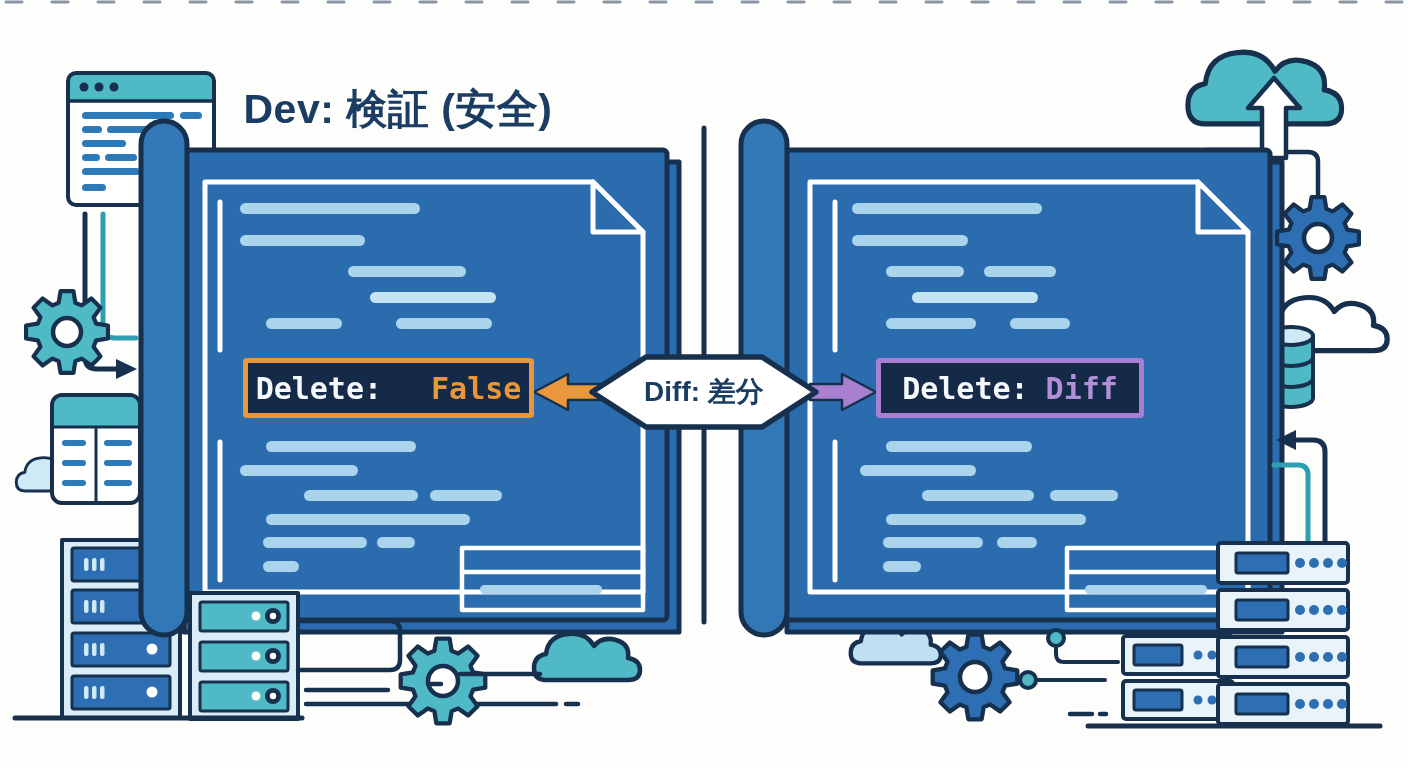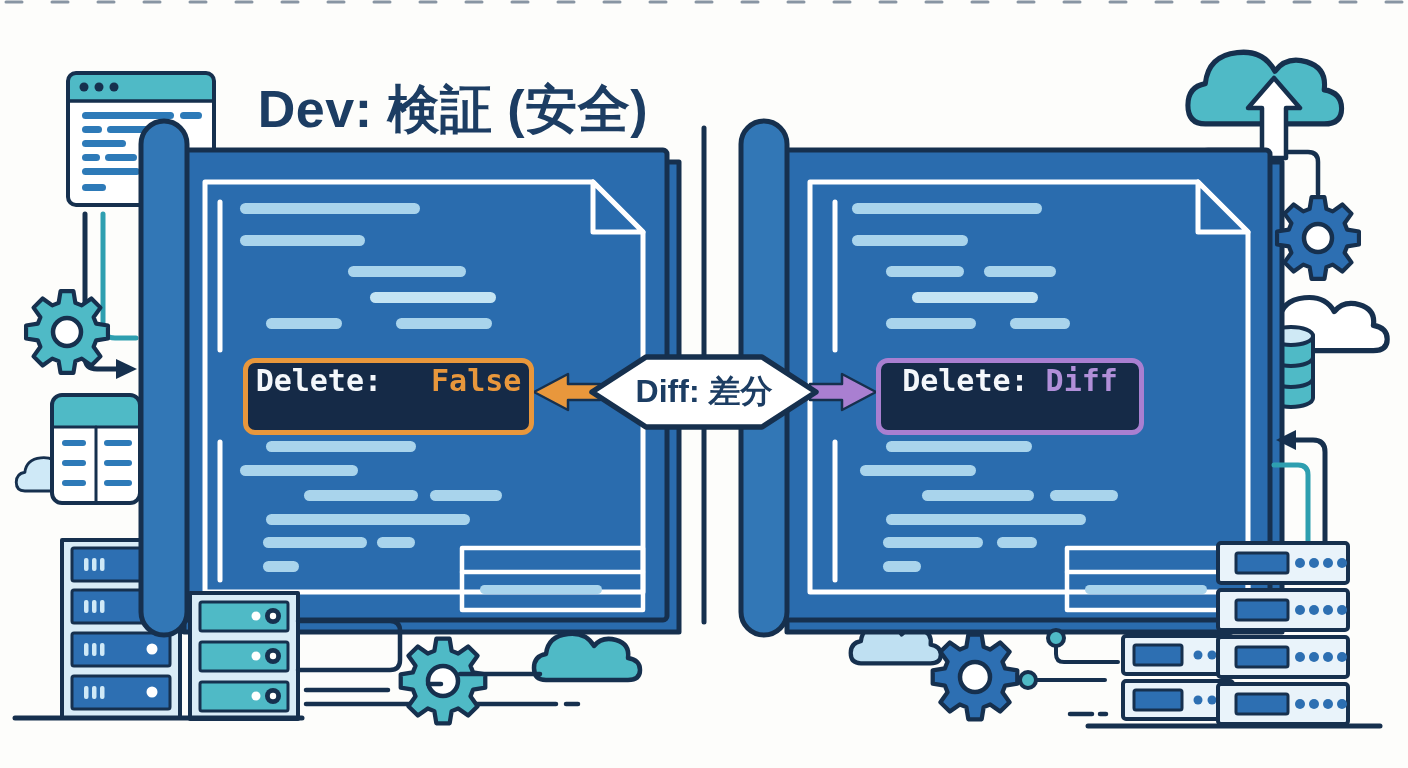--- a/index.html
+++ b/index.html
@@ -4,34 +4,34 @@
 <style>
   html,body{margin:0;padding:0;background:#ffffff;}
   #canvas{
     position:relative;width:1408px;height:768px;overflow:hidden;
     background:#fdfdfb;
     font-family:"Liberation Sans","DejaVu Sans",sans-serif;
   }
   #art{position:absolute;left:0;top:0;}
   .title{
     position:absolute;top:84px;height:50px;line-height:50px;
-    text-align:right;font-size:52px;font-weight:800;
+    text-align:center;font-size:41px;font-weight:800;
     color:var(--title_navy,#1c3d63);letter-spacing:.5px;white-space:nowrap;
   }
   .title.dev{left:148px;width:500px;}
   .title.prod{left:755px;width:500px;}
   .diff-label{
     position:absolute;left:592px;top:357px;width:224px;height:70px;
     display:flex;align-items:center;justify-content:center;
-    font-size:32px;font-weight:800;color:var(--title_navy,#1c3d63);white-space:nowrap;
+    font-size:28px;font-weight:800;color:var(--title_navy,#1c3d63);white-space:nowrap;
   }
   .code-box{
-    position:absolute;top:358px;height:77px;box-sizing:border-box;
-    background:var(--code_bg,#152a47);border-radius:12px;
-    display:flex;justify-content:center;
+    position:absolute;top:358px;height:60px;box-sizing:border-box;
+    background:var(--code_bg,#152a47);border-radius:4px;
+    display:flex;align-items:center;justify-content:center;
     font-family:"DejaVu Sans Mono","Liberation Mono",monospace;
     font-weight:bold;font-size:30px;color:#f4f7fb;white-space:nowrap;
   }
   .code-box .key{margin-right:17px;}
   .code-box.dev{left:243px;width:291px;border:5px solid var(--orange,#e8973c);}
   .code-box.prod{left:876px;width:268px;border:5px solid var(--purple,#a97fd1);}
   .code-box.dev .val{color:var(--orange,#e8973c);margin-left:32px;}
   .code-box.prod .val{color:var(--purple_text,#b18fd9);}
 </style>
 </head>

